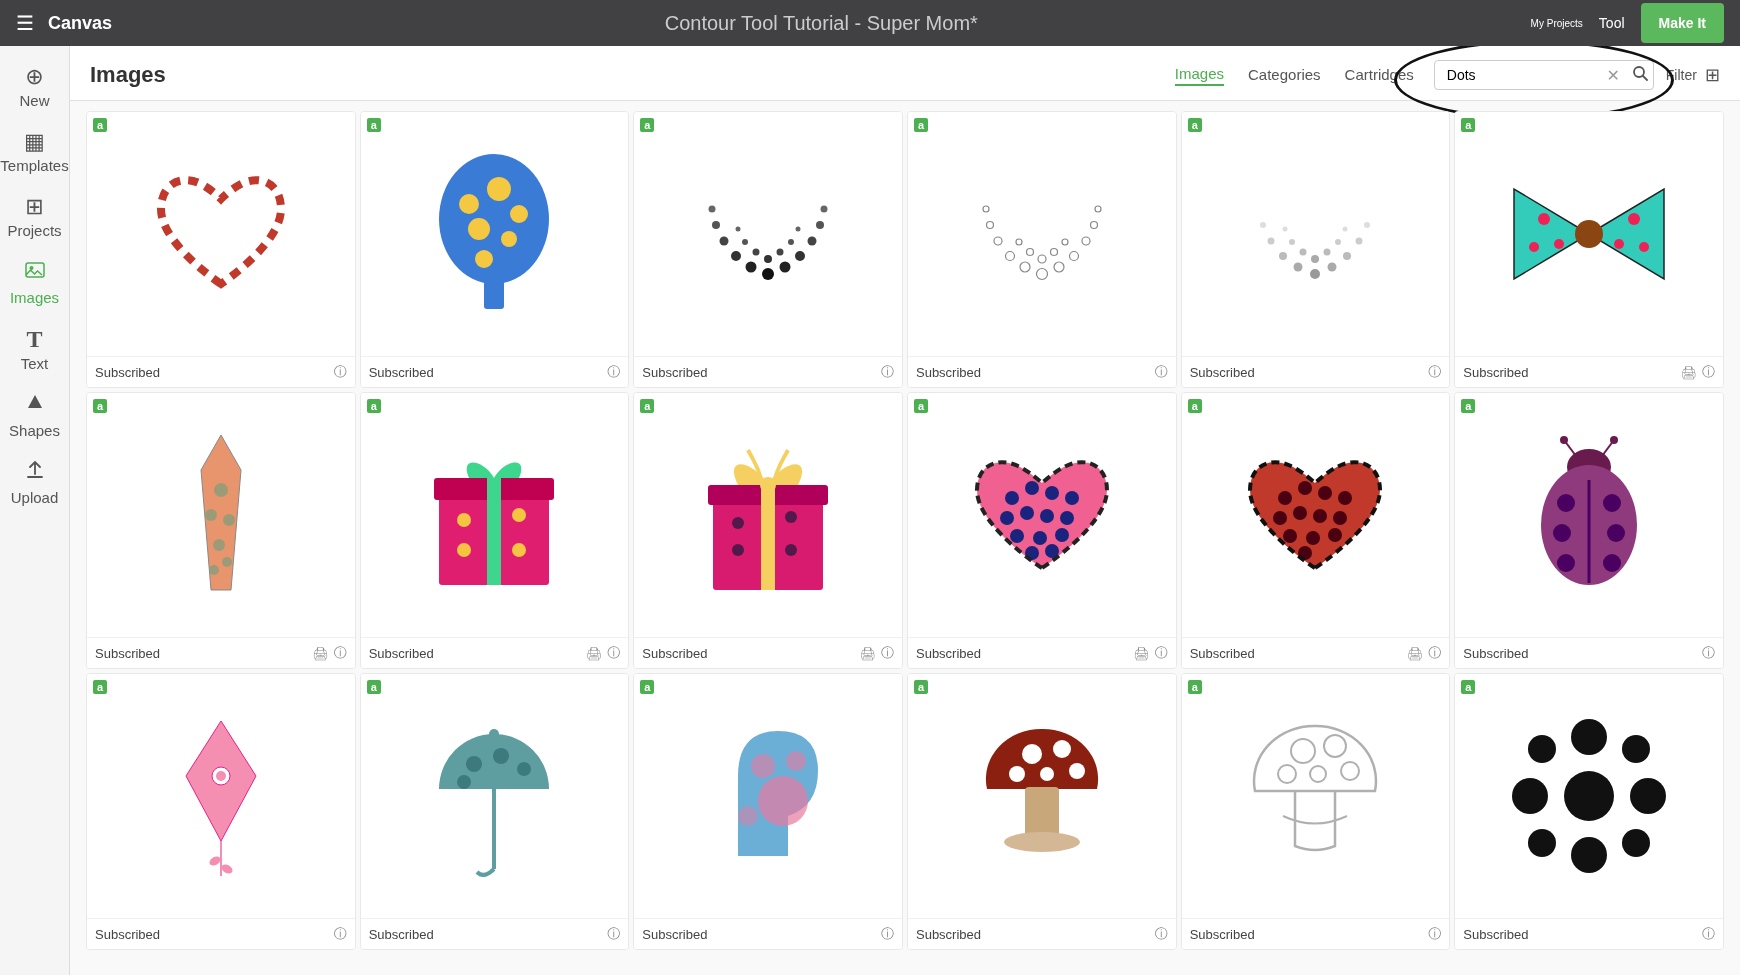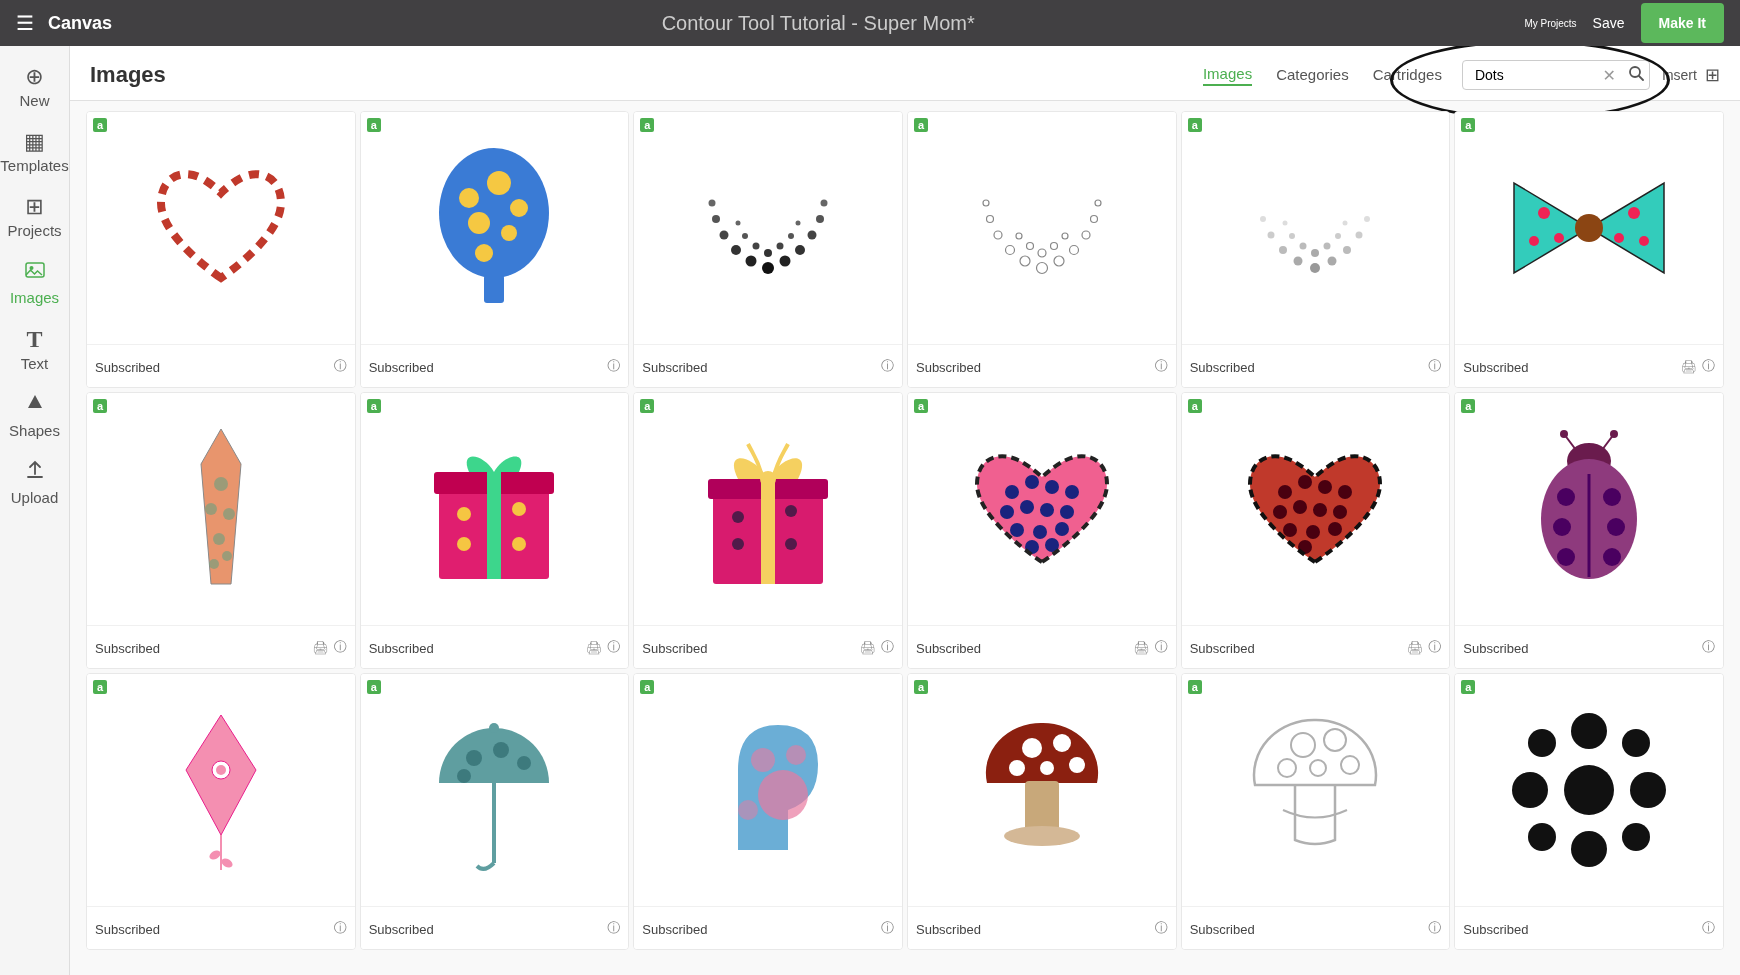--- a/index.html
+++ b/index.html
@@ -103,21 +103,21 @@
     .search-container {
       position: relative;
       display: flex;
       align-items: center;
     }
     .search-box {
       border: 1px solid #ccc;
       border-radius: 4px;
       padding: 6px 34px 6px 12px;
       font-size: 14px;
-      width: 188px;
+      width: 220px;
       outline: none;
     }
     .search-clear {
       position: absolute;
       right: 34px;
       color: #999;
       cursor: pointer;
       font-size: 16px;
     }
     .search-btn {
@@ -198,23 +198,23 @@
       height: 200px;
       background: white;
       overflow: hidden;
     }
     .card-image svg {
       max-width: 90%;
       max-height: 90%;
     }
 
     .card-footer {
-      padding: 12px 8px;
-      display: flex;
-      align-items: flex-end;
+      padding: 6px 8px;
+      display: flex;
+      align-items: center;
       justify-content: space-between;
       border-top: 1px solid #f0f0f0;
       background: white;
     }
     .card-label {
       font-size: 13px;
       color: #444;
     }
     .card-icons {
       display: flex;
@@ -262,21 +262,21 @@
   </style>
 </head>
 <body>
 
 <div id="topbar">
   <span class="menu-icon">☰</span>
   <span class="canvas-title">Canvas</span>
   <span class="center-title">Contour Tool Tutorial - Super Mom*</span>
   <div class="right-controls">
     <span class="my-projects">My Projects</span>
-    <span class="save-btn">Save</span>
+    <span class="save-btn">Tool</span>
     <button class="make-it-btn">Make It</button>
   </div>
 </div>
 
 <div id="sidebar">
   <div class="sidebar-item">
     <span class="icon">⊕</span>
     <span class="label">New</span>
   </div>
   <div class="sidebar-item">
@@ -333,21 +333,21 @@
       <div class="search-highlight"></div>
       <input class="search-box" type="text" value="Dots" style="">
       <span class="search-clear">✕</span>
       <button class="search-btn">
         <svg width="16" height="16" viewBox="0 0 16 16" fill="#555">
           <circle cx="7" cy="7" r="5" fill="none" stroke="#555" stroke-width="1.8"></circle>
           <line x1="11" y1="11" x2="15" y2="15" stroke="#555" stroke-width="1.8" stroke-linecap="round"></line>
         </svg>
       </button>
     </div>
-    <button class="filter-btn">Insert</button>
+    <button class="filter-btn">Filter</button>
     <span class="grid-toggle">⊞</span>
   </div>
 
   <div id="image-grid">
 
     <div class="image-card">
       <span class="card-badge">a</span>
       <div class="card-image">
         <svg width="160" height="160" viewBox="0 0 160 160">
           <path d="M80 130 C80 130 20 90 20 55 C20 30 40 20 60 30 C70 35 80 45 80 45 C80 45 90 35 100 30 C120 20 140 30 140 55 C140 90 80 130 80 130Z" fill="none" stroke="#c0392b" stroke-width="8" stroke-dasharray="10,8"></path>

